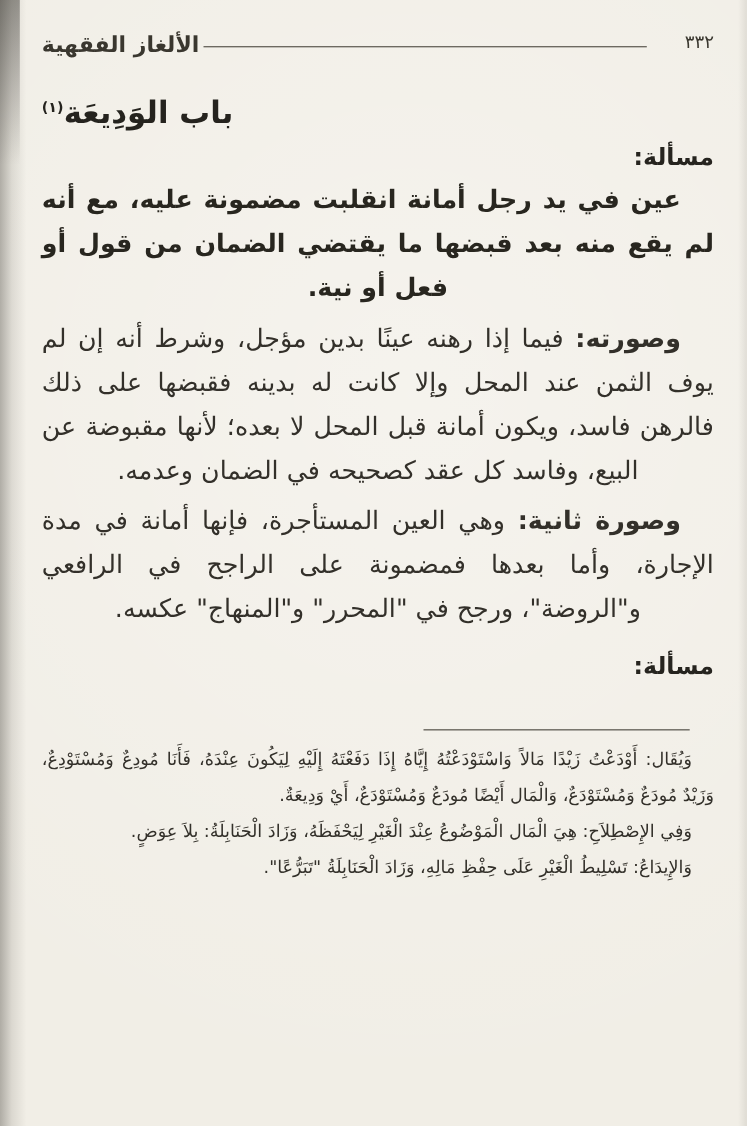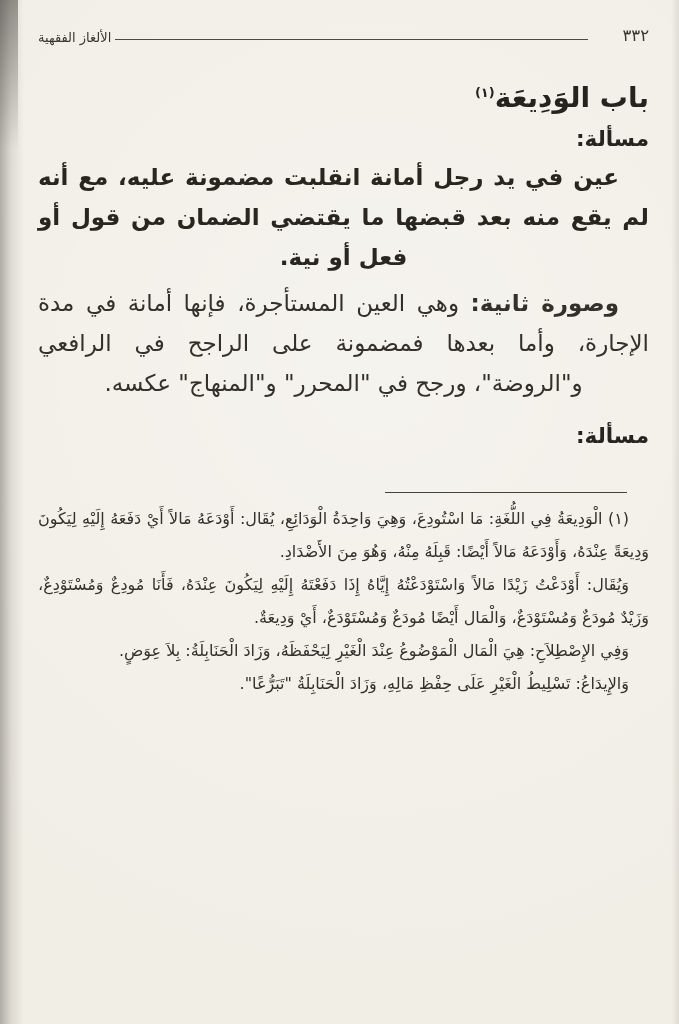--- a/index.html
+++ b/index.html
@@ -45,25 +45,25 @@
     color: #3a372f;
   }
   .page-number { letter-spacing: 1px; padding-left: 4px; margin-left: 26px; }
   .head-rule {
     flex: 1;
     height: 0;
     border-top: 1.6px solid #4c4940;
     transform: translateY(4px);
     margin: 0 4px;
   }
-  .book-title { font-size: 13px; font-weight: normal; transform: translateY(2px); }
+  .book-title { font-size: 20px; font-weight: bold; transform: translateY(2px); }
 
   
   .chapter-title {
-    text-align: right;
+    text-align: left;
     font-size: 28px;
     font-weight: bold;
     margin-top: 36px;
     color: #25231e;
   }
   .fn-ref {
     font-size: 13px;
     vertical-align: super;
     font-weight: bold;
   }
@@ -125,29 +125,29 @@
     <span class="head-rule"></span>
     <span class="book-title">الألغاز الفقهية</span>
   </header>
 
   <h1 class="chapter-title"><span>باب الوَدِيعَة</span><sup class="fn-ref">(١)</sup></h1>
 
   <h2 class="masala">مسألة:</h2>
 
   <p class="statement">عين في يد رجل أمانة انقلبت مضمونة عليه، مع أنه لم يقع منه بعد قبضها ما يقتضي الضمان من قول أو فعل أو نية.</p>
 
+  <p class="body-para"><span class="lead">وصورته:</span> <span>فيما إذا رهنه عينًا بدين مؤجل، وشرط أنه إن لم يوف الثمن عند المحل وإلا كانت له بدينه فقبضها على ذلك فالرهن فاسد، ويكون أمانة قبل المحل لا بعده؛ لأنها مقبوضة عن البيع، وفاسد كل عقد كصحيحه في الضمان وعدمه.</span></p>
 
   <p class="body-para"><span class="lead">وصورة ثانية:</span> <span>وهي العين المستأجرة، فإنها أمانة في مدة الإجارة، وأما بعدها فمضمونة على الراجح في الرافعي و"الروضة"، ورجح في "المحرر" و"المنهاج" عكسه.</span></p>
 
   <h2 class="masala second">مسألة:</h2>
 
 
 
   <footer class="footnote">
     <div class="fn-rule"></div>
-    <p>(١) الْوَدِيعَةُ فِي اللُّغَةِ: مَا اسْتُودِعَ، وَهِيَ وَاحِدَةُ الْوَدَائِعِ، يُقَال: أَوْدَعَهُ مَالاً أَيْ دَفَعَهُ إِلَيْهِ لِيَكُونَ وَدِيعَةً عِنْدَهُ، وَأَوْدَعَهُ مَالاً أَيْضًا: قَبِلَهُ مِنْهُ، وَهُوَ مِنَ الأَضْدَادِ.</p>
     <p>وَيُقَال: أَوْدَعْتُ زَيْدًا مَالاً وَاسْتَوْدَعْتُهُ إِيَّاهُ إِذَا دَفَعْتَهُ إِلَيْهِ لِيَكُونَ عِنْدَهُ، فَأَنَا مُودِعٌ وَمُسْتَوْدِعٌ، وَزَيْدٌ مُودَعٌ وَمُسْتَوْدَعٌ، وَالْمَال أَيْضًا مُودَعٌ وَمُسْتَوْدَعٌ، أَيْ وَدِيعَةٌ.</p>
     <p>وَفِي الإِصْطِلاَحِ: هِيَ الْمَال الْمَوْضُوعُ عِنْدَ الْغَيْرِ لِيَحْفَظَهُ، وَزَادَ الْحَنَابِلَةُ: بِلاَ عِوَضٍ.</p>
     <p>وَالإِيدَاعُ: تَسْلِيطُ الْغَيْرِ عَلَى حِفْظِ مَالِهِ، وَزَادَ الْحَنَابِلَةُ "تَبَرُّعًا".</p>
 
   </footer>
 
 </div>
 
 </body></html>

